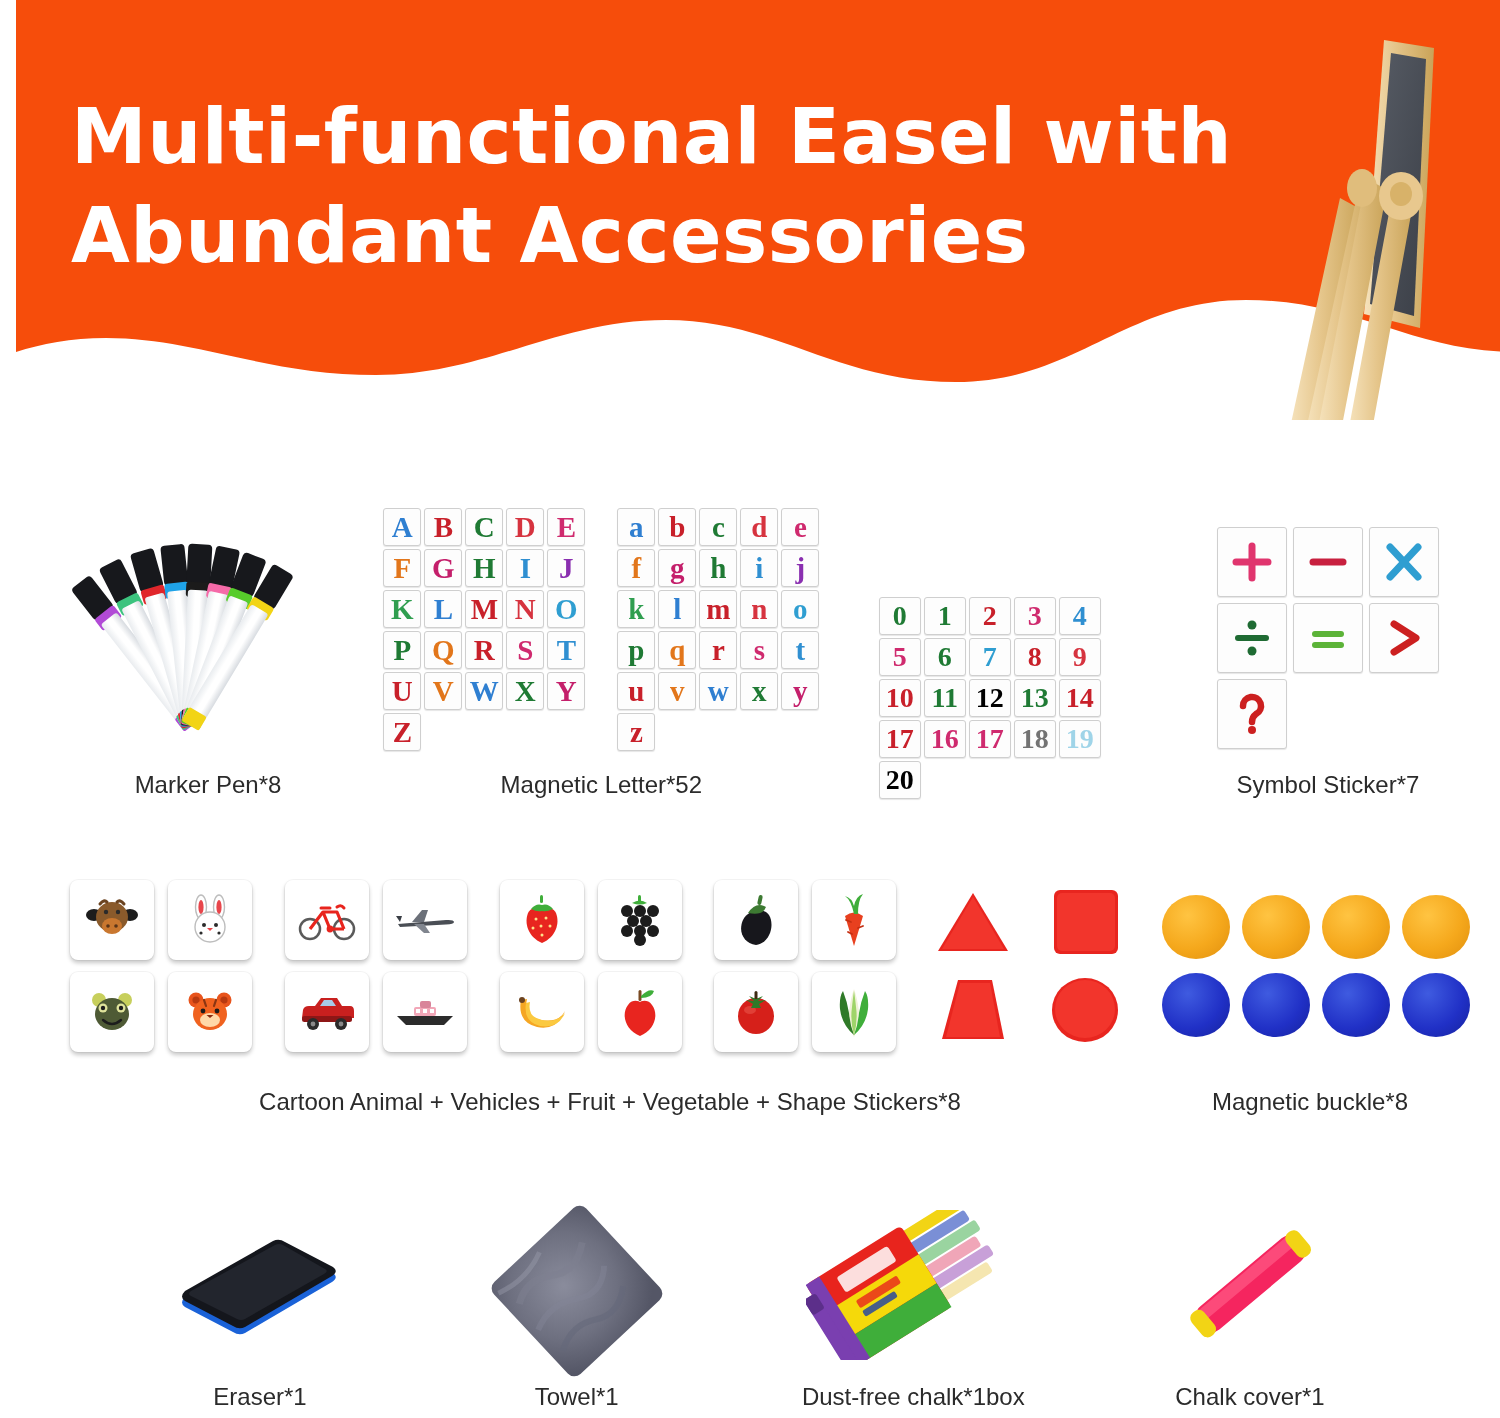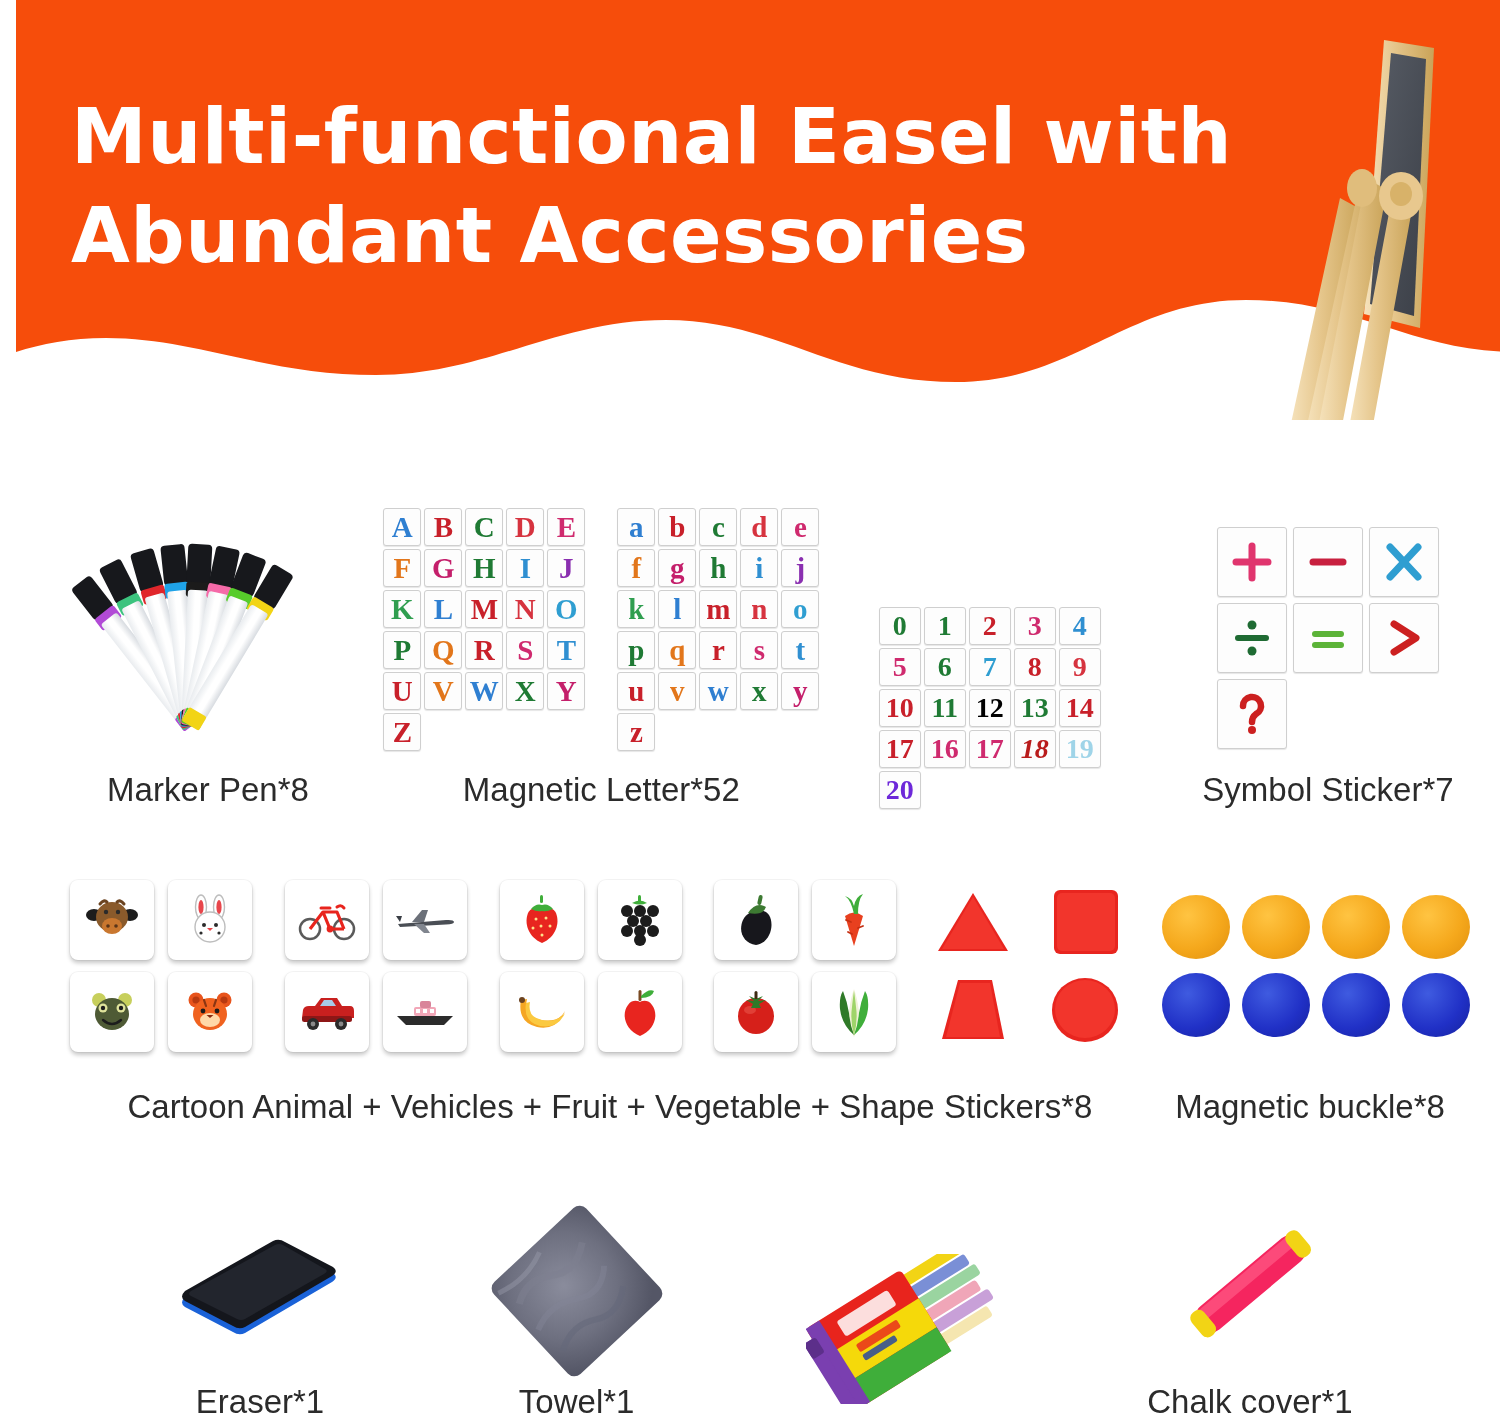--- a/index.html
+++ b/index.html
@@ -28,21 +28,21 @@
   .easel { position: absolute; left: 1228px; top: 28px; width: 240px; height: 420px; }
 
   
   .row { position: absolute; display: flex; }
 
   .cell { display: flex; flex-direction: column; align-items: center; }
   .cell-art { display: flex; align-items: flex-end; justify-content: center; }
   .cap {
     font-family: "Liberation Sans", sans-serif;
     color: #2b2b2b;
-    font-size: 33px;
+    font-size: 24px;
     text-align: center;
     white-space: nowrap;
   }
 
   
   .pens { position: relative; width: 340px; height: 215px; }
   .pen { position: absolute; left: 140px; top: 30px; width: 26px; height: 180px; transform-origin: 50% 100%; }
   .pen .barrel {
     position: absolute; left: 3px; top: 46px; width: 20px; height: 134px;
     background: linear-gradient(90deg,#e9ecef 0%,#ffffff 38%,#ffffff 62%,#d7dbe0 100%);
@@ -283,23 +283,23 @@
             <div class="tile tile-num" style="color: rgb(200, 32, 42);">8</div>
             <div class="tile tile-num" style="color: rgb(214, 51, 63);">9</div>
             <div class="tile tile-num" style="color: rgb(200, 32, 42);">10</div>
             <div class="tile tile-num" style="color: rgb(31, 122, 52);">11</div>
             <div class="tile tile-num" style="color: #000000;">12</div>
             <div class="tile tile-num" style="color: rgb(31, 122, 52);">13</div>
             <div class="tile tile-num" style="color: rgb(200, 32, 42);">14</div>
             <div class="tile tile-num" style="color: rgb(200, 32, 42);">17</div>
             <div class="tile tile-num" style="color: rgb(207, 42, 110);">16</div>
             <div class="tile tile-num" style="color: rgb(207, 42, 110);">17</div>
-            <div class="tile tile-num" style="color: #b91c1c; font-style: italic;">18</div>
+            <div class="tile tile-num" style="color: #737373;">18</div>
             <div class="tile tile-num" style="color: rgb(159, 212, 232); text-align: right;">19</div>
-            <div class="tile tile-num" style="color: #6d28d9;">20</div>
+            <div class="tile tile-num" style="color: #000000;">20</div>
           </div>
       </div>
     </div>
 
     <div class="cell" style="width:280px;">
       <div class="cell-art">
         <div class="tilegrid" style="grid-template-columns:repeat(3,70px); gap:6px;">
           <div class="tile tile-sym">
             <svg width="52" height="52" viewBox="0 0 52 52">
                 <g stroke="#e0356e" stroke-width="7" stroke-linecap="round">
@@ -644,20 +644,21 @@
             <rect x="50" y="58" width="48" height="9" rx="2" fill="#e8241d" opacity=".8"></rect>
             <rect x="50" y="70" width="38" height="7" rx="2" fill="#1c3fa8" opacity=".8"></rect>
 
             <g>
               <rect x="6" y="30" width="14" height="80" rx="3" fill="#7a3fb0"></rect>
               <rect x="6" y="30" width="14" height="18" rx="3" fill="#5c2f8a"></rect>
             </g>
           </g>
         </svg>
       </div>
+      <div class="cap" style="margin-top:6px">Dust-free chalk*1box</div>
     </div>
 
     <div class="cell" style="width:300px;">
       <div class="bottom-art">
         <svg width="200" height="140" viewBox="0 0 200 140">
           <g transform="rotate(-40 100 70)">
             <rect x="34" y="56" width="132" height="30" rx="13" fill="#f5255f"></rect>
             <rect x="34" y="58" width="132" height="12" rx="6" fill="#ff5a86" opacity=".7"></rect>
             <rect x="30" y="56" width="16" height="30" rx="7" fill="#f2d415"></rect>
             <rect x="154" y="56" width="16" height="30" rx="7" fill="#f2d415"></rect>

